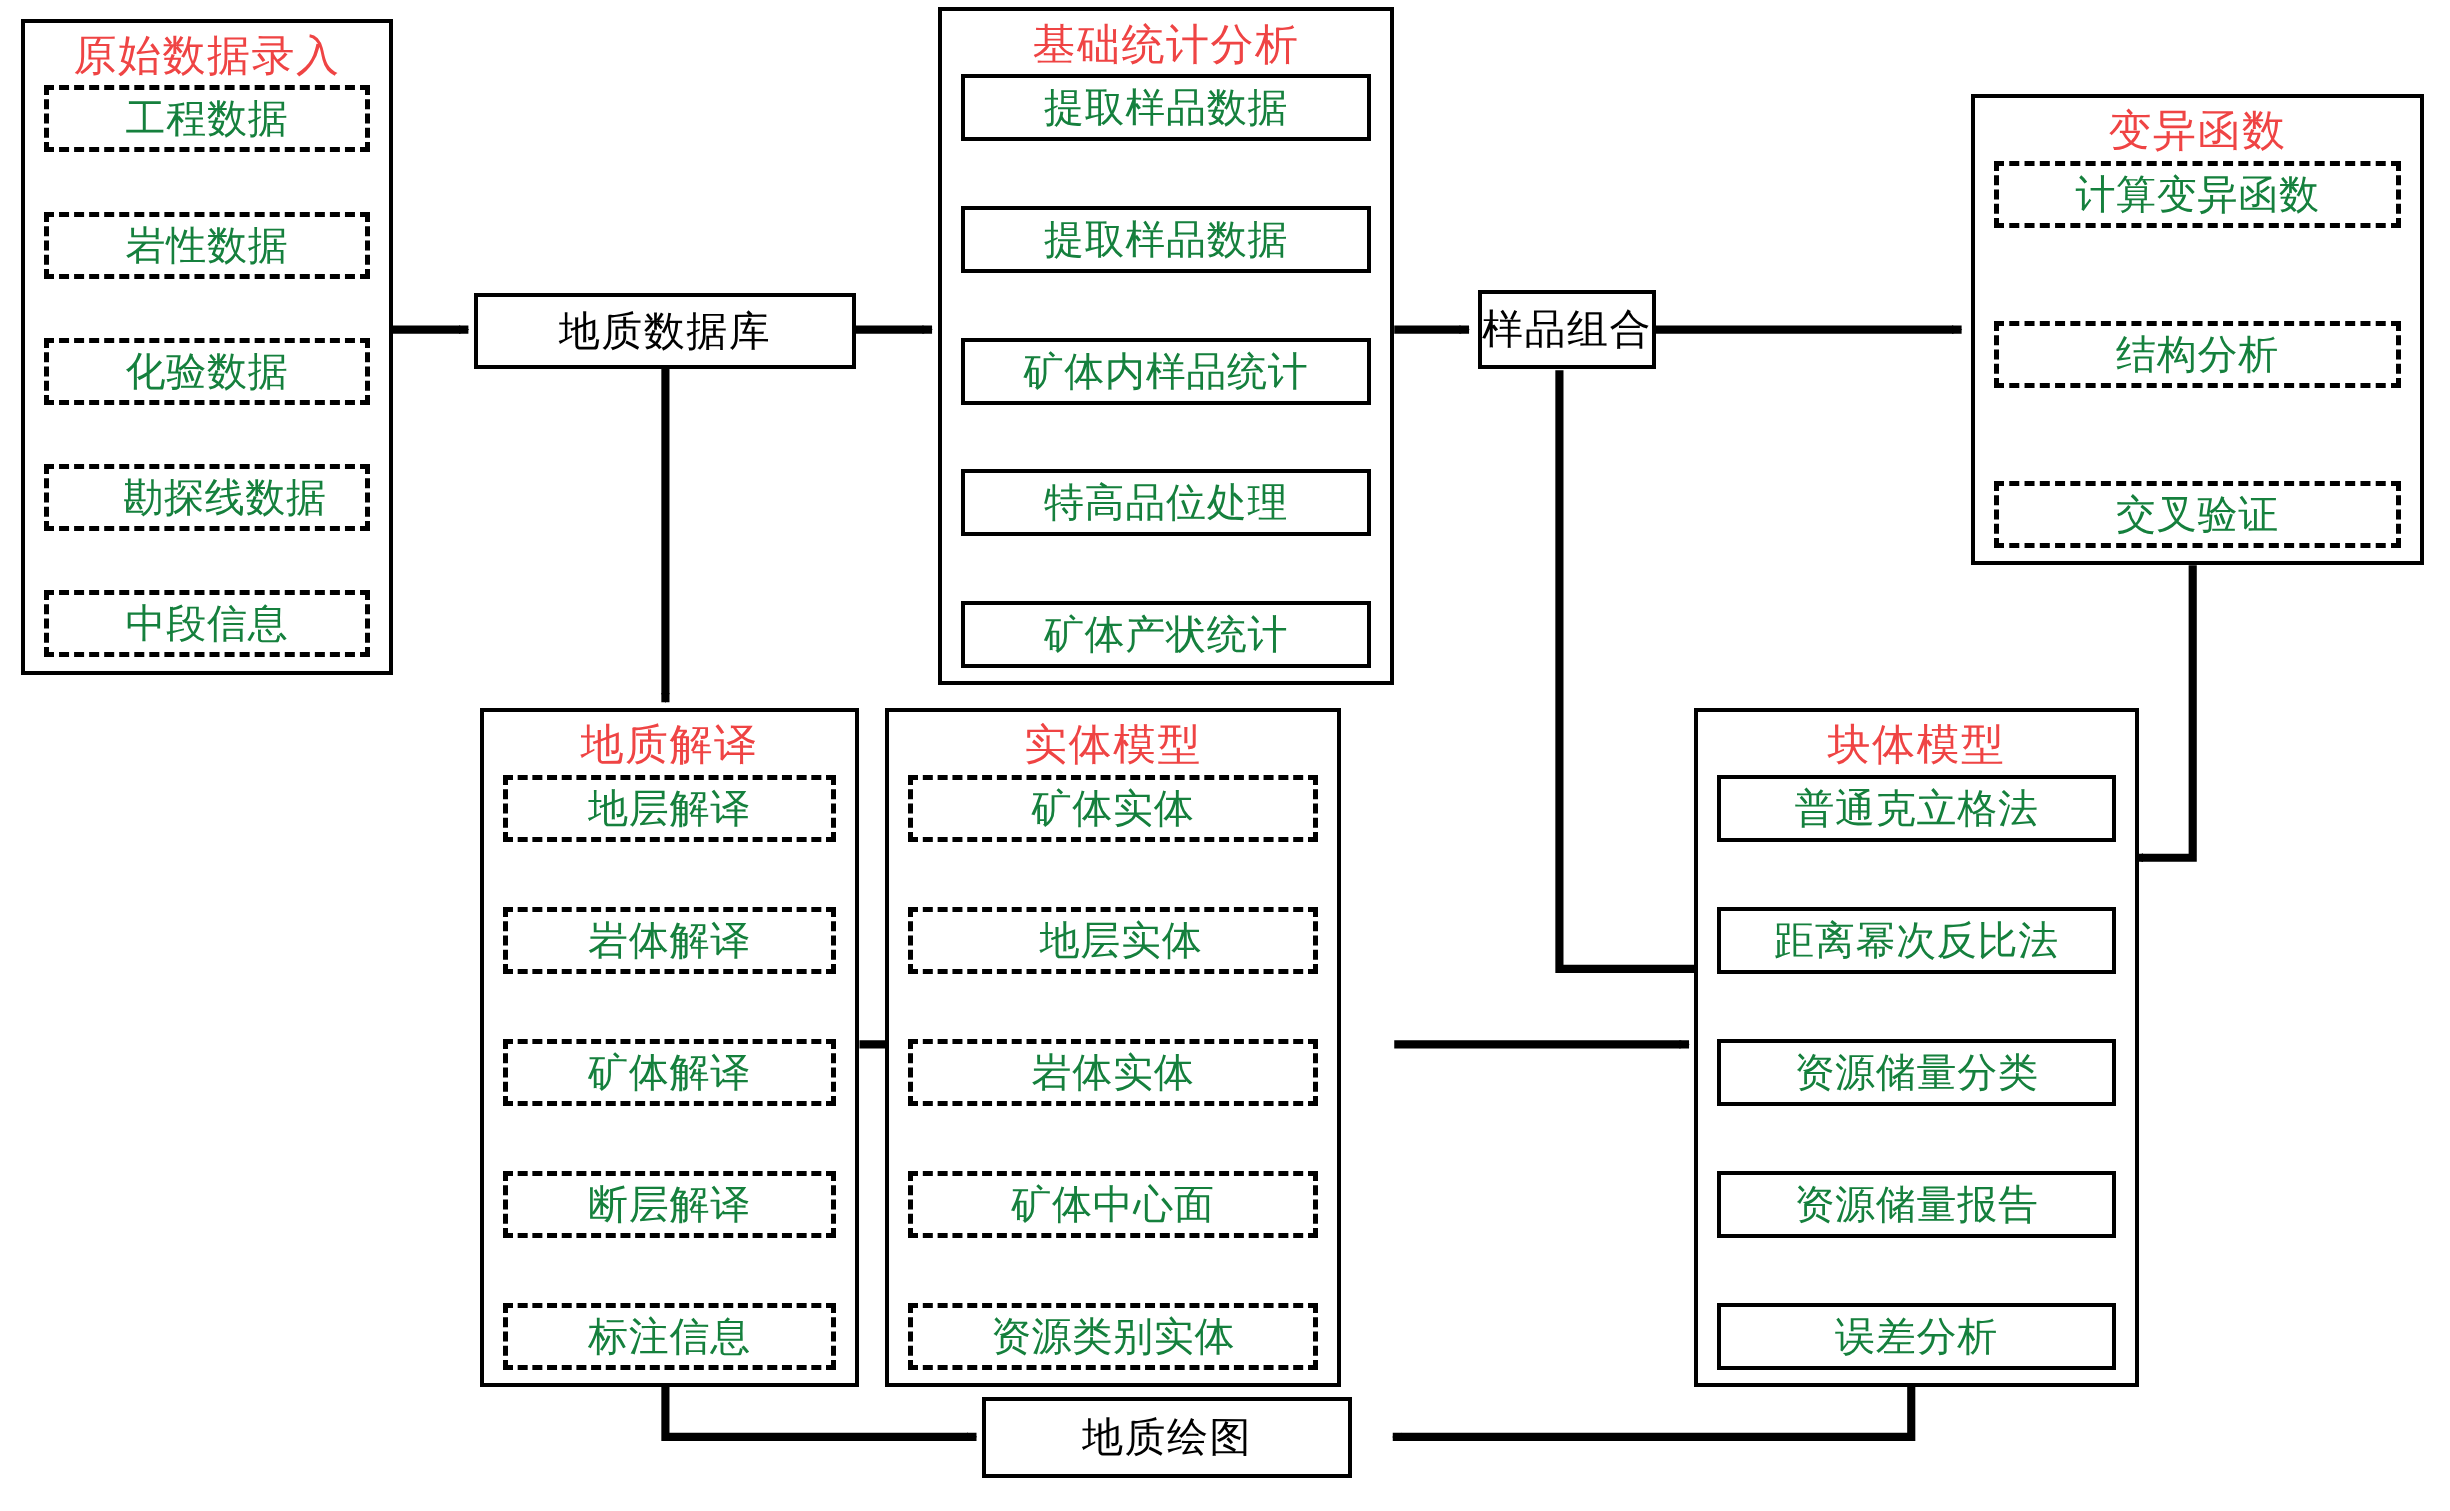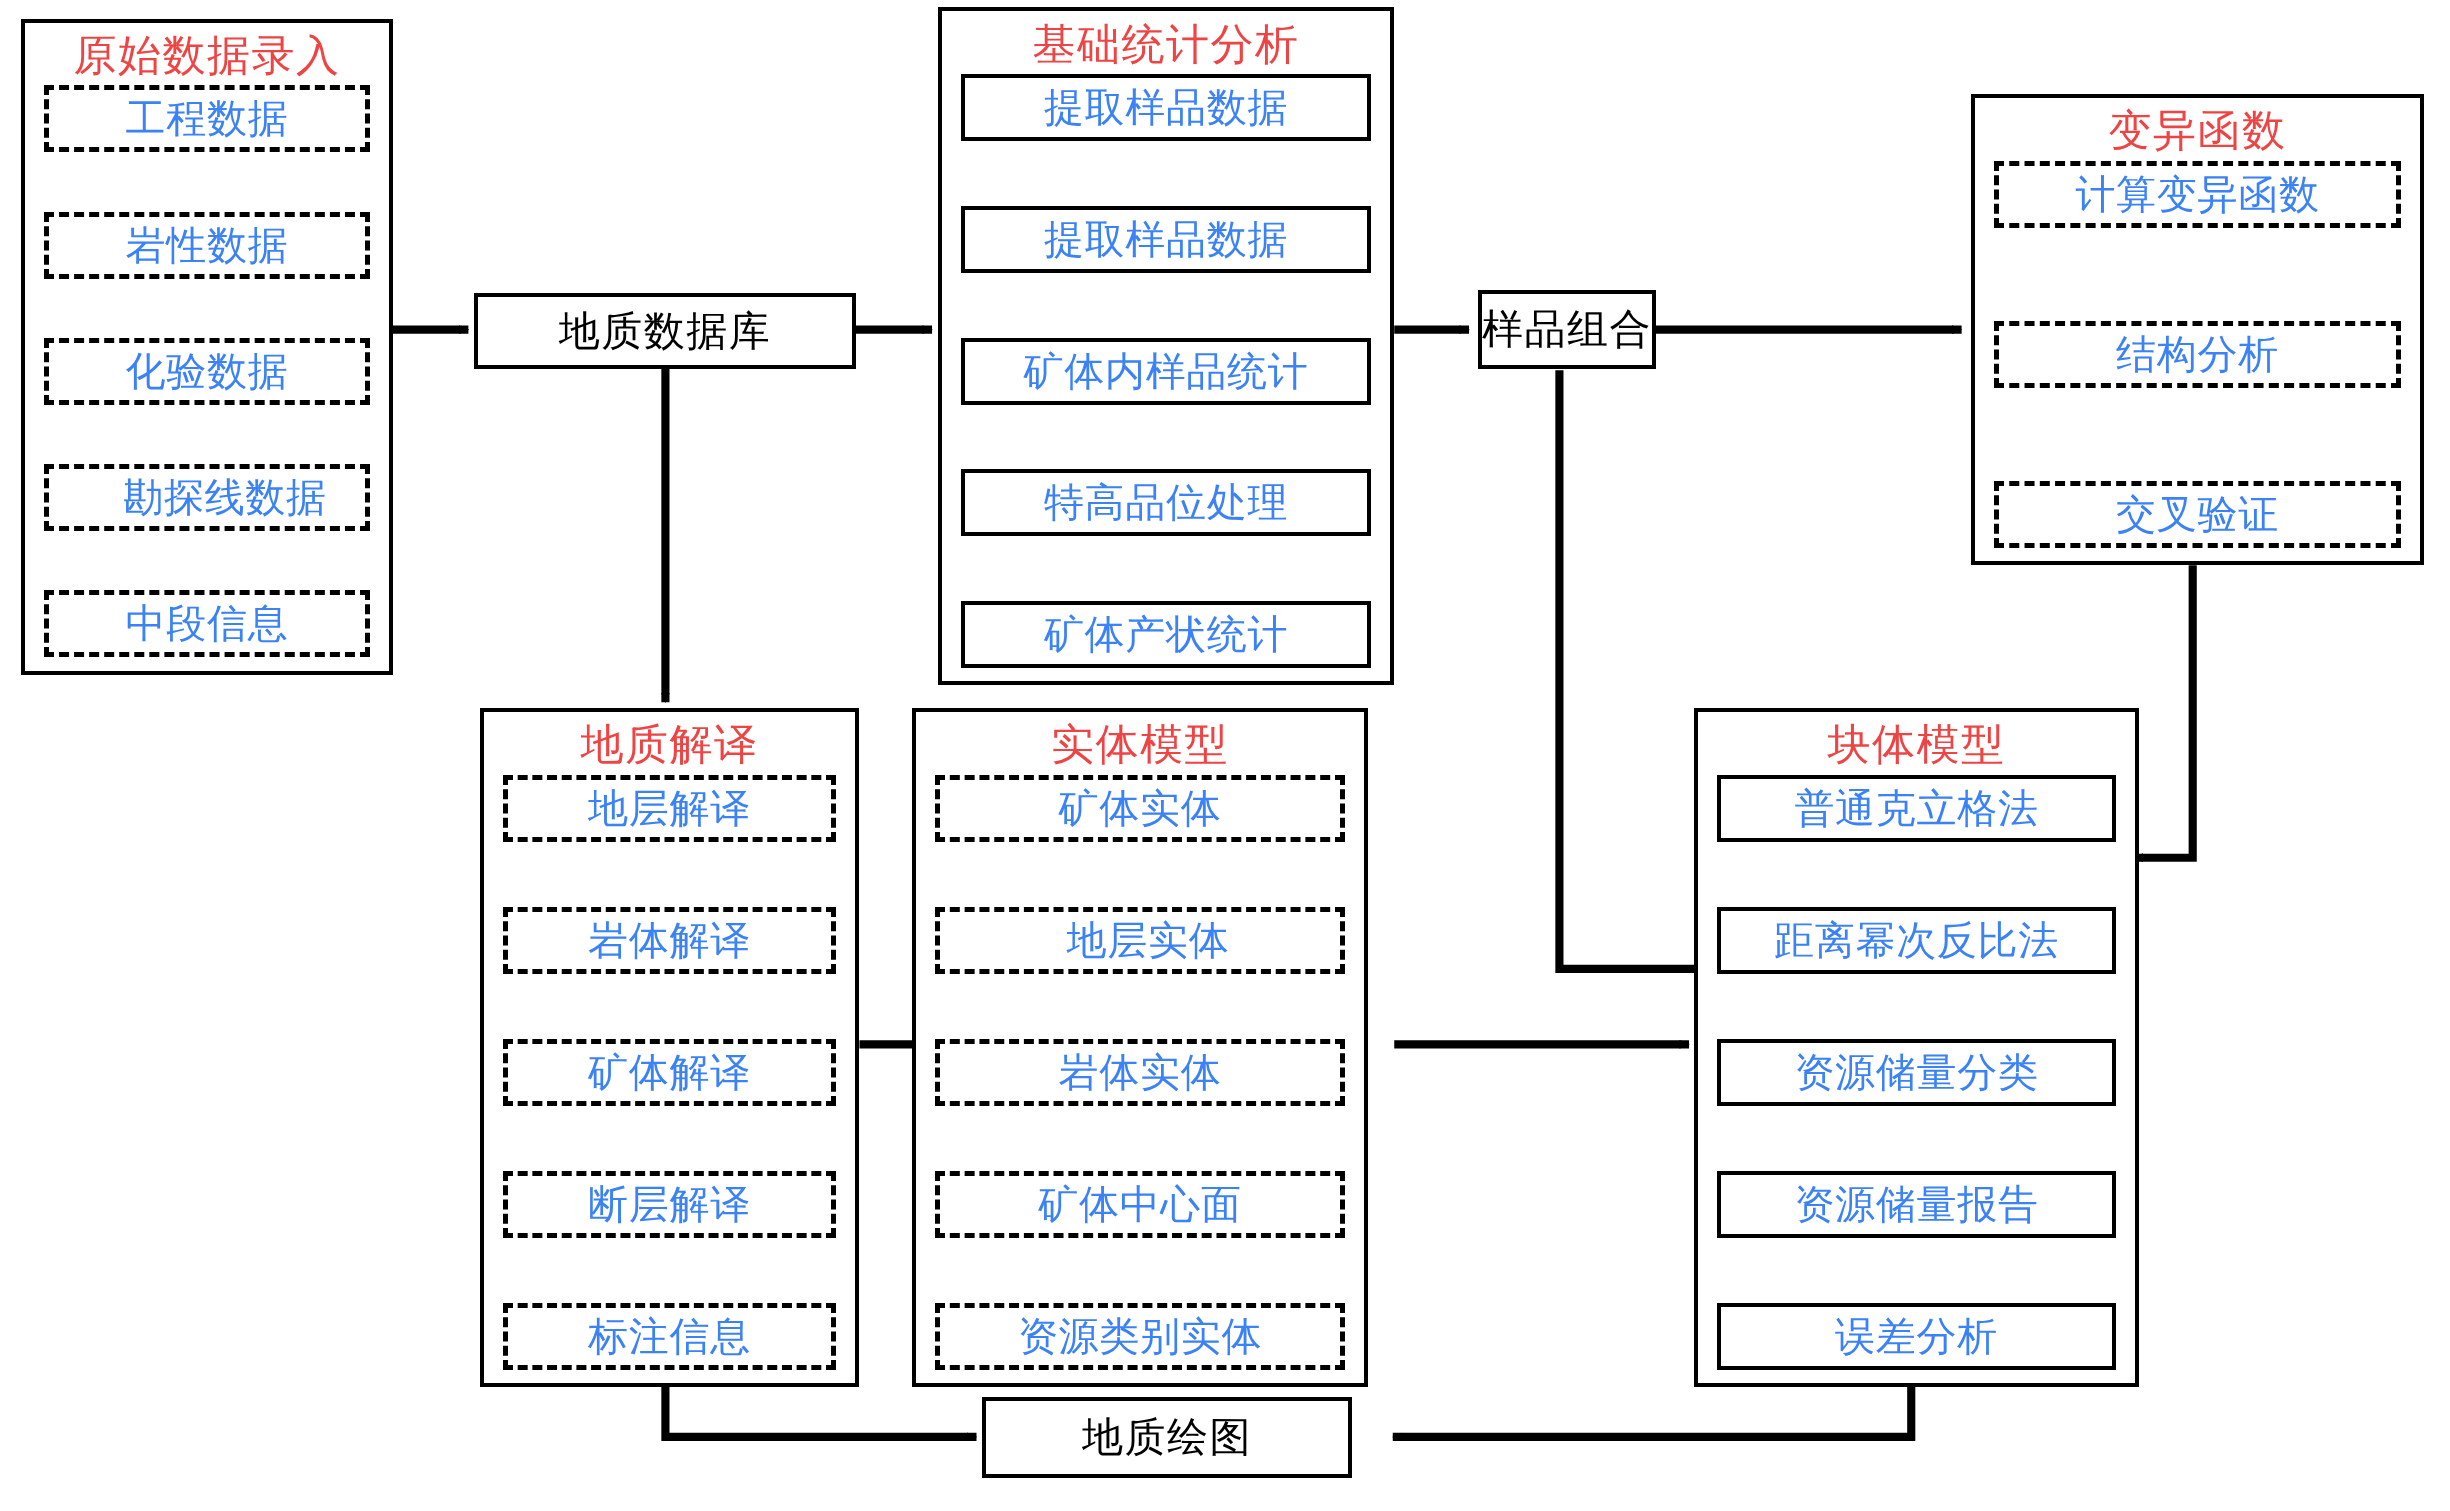--- a/index.html
+++ b/index.html
@@ -52,21 +52,21 @@
     padding: 0 19px 13.3px 19px;
     flex: 1;
     justify-content: space-between;
   }
   .item {
     box-sizing: border-box;
     display: flex;
     align-items: center;
     justify-content: center;
     font-size: 40px;
-    color: #3b82f6;
+    color: #15803d;
     background: #ffffff;
     white-space: nowrap;
     letter-spacing: 0.7px;
   }
   .item.dashed {
     border: 5.2px dashed #000;
   }
   .item.solid {
     border: 4.4px solid #000;
   }
@@ -201,21 +201,21 @@
         </div>
       <div class="item dashed" style="height:67px;">
           <span>断层解译</span>
         </div>
       <div class="item dashed" style="height:67px;">
           <span>标注信息</span>
         </div>
     </div>
   </div>
 
-  <div class="group" style="left:912px; top:708px; width:456px; height:679px;">
+  <div class="group" style="left:885px; top:708px; width:456px; height:679px;">
     <div class="group-title">实体模型</div>
     <div class="items">
       <div class="item dashed" style="height:67px;">
           <span>矿体实体</span>
         </div>
       <div class="item dashed" style="height:67px;padding-left:16px;">
           <span>地层实体</span>
         </div>
       <div class="item dashed" style="height:67px;">
           <span>岩体实体</span>

